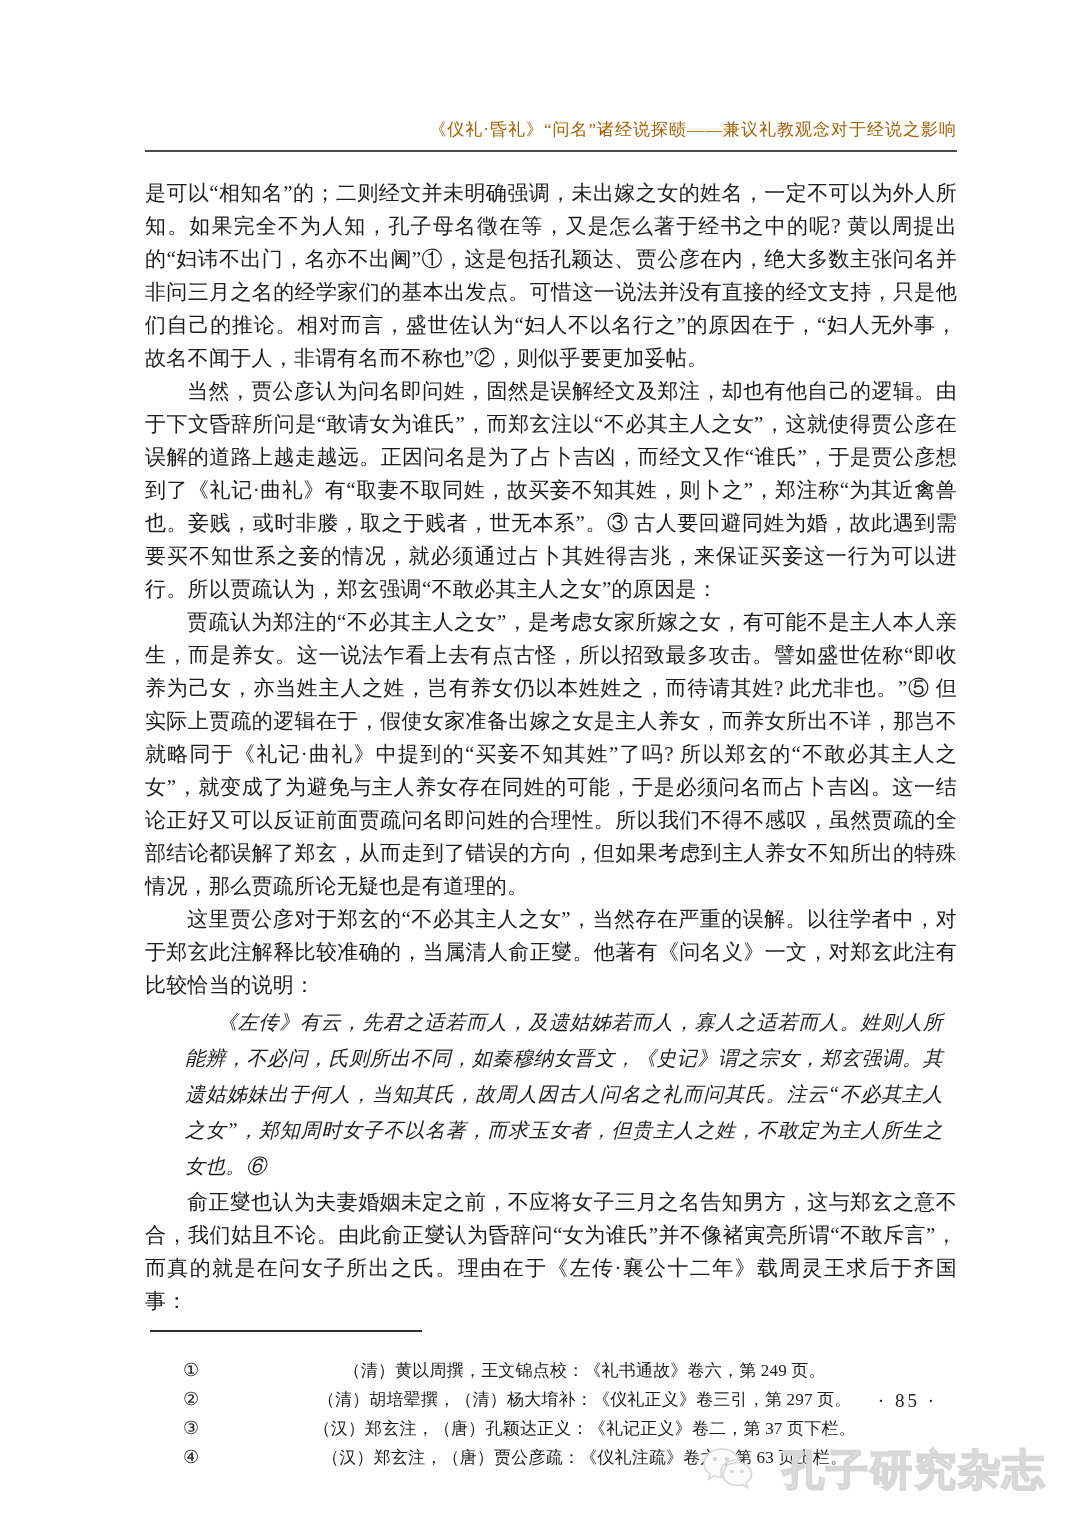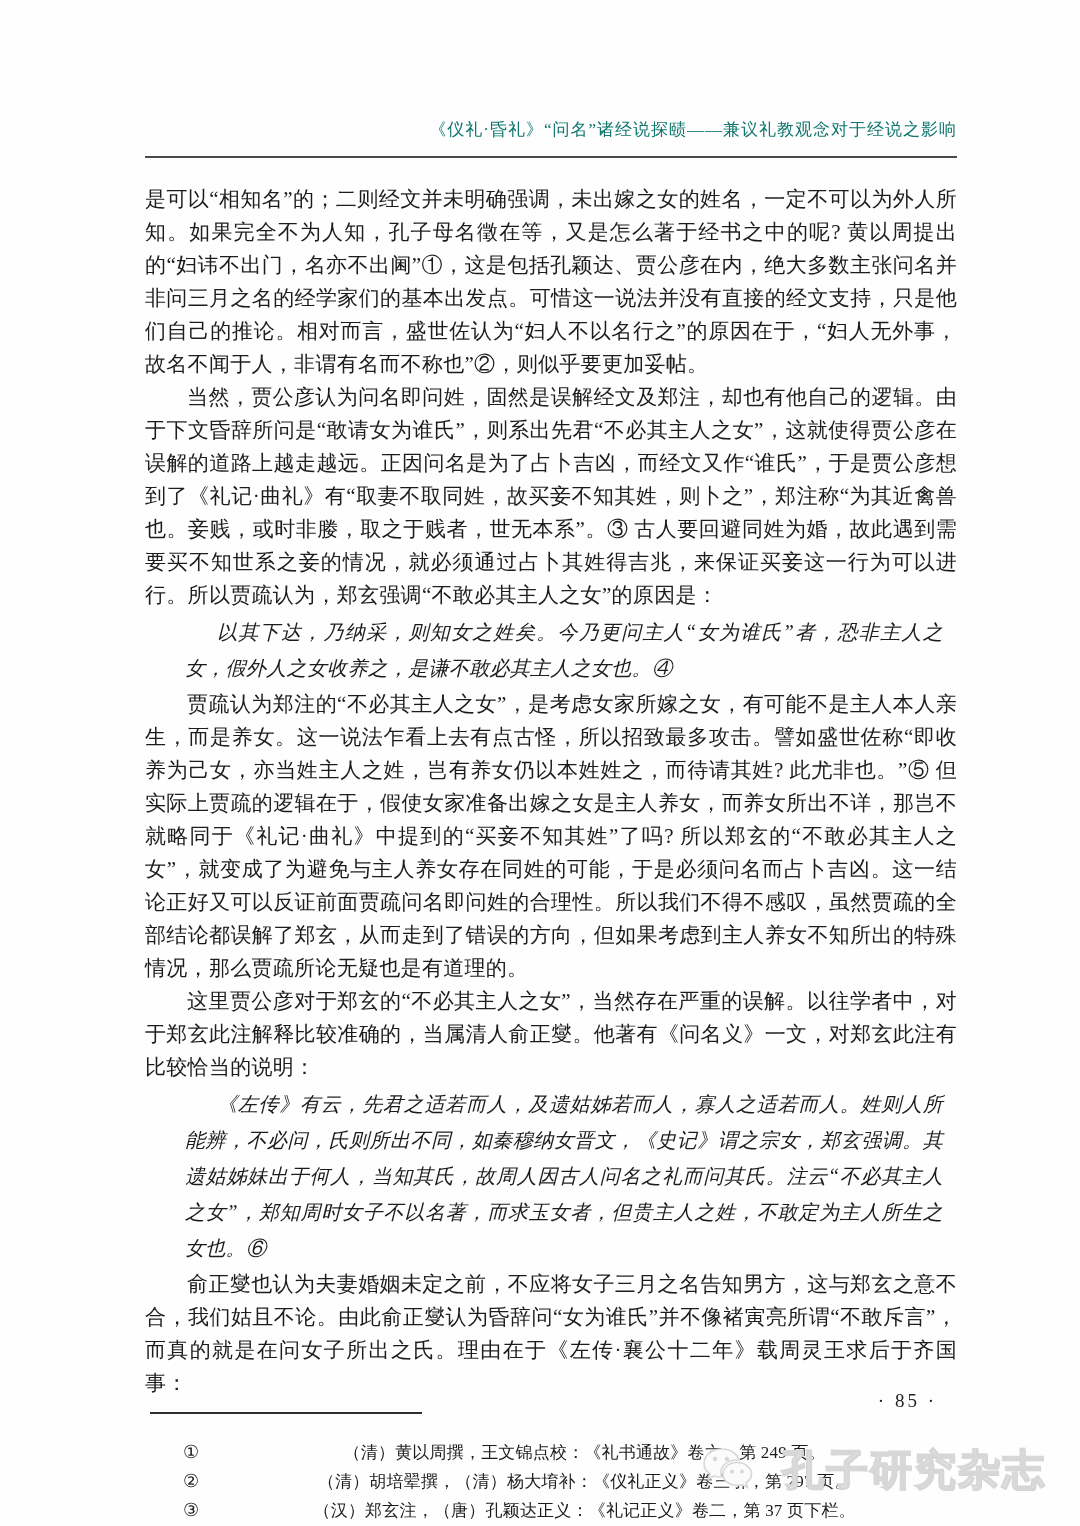--- a/index.html
+++ b/index.html
@@ -13,22 +13,22 @@
   }
   .content{
     position:absolute;
     left:145px;top:118px;
     width:812px;
   }
   .header-title{
     text-align:right;
     font-size:17px;
     letter-spacing:1px;
-    color:#0f766e;
-    padding-bottom:15px;
+    color:#a16207;
+    padding-bottom:9px;
   }
   .header-rule{
     border-bottom:2px solid #4a4a4a;
     width:100%;height:0;
   }
   .body{
     margin-top:25px;
     font-size:21px;
     line-height:33px;
     text-align:justify;
@@ -93,22 +93,21 @@
 
   <div class="content">
 
     <div class="header">
       <div class="header-title">《仪礼·昏礼》“问名”诸经说探赜——兼议礼教观念对于经说之影响</div>
       <div class="header-rule"></div>
     </div>
 
     <div class="body">
       <p class="para no-indent">是可以“相知名”的；二则经文并未明确强调，未出嫁之女的姓名，一定不可以为外人所知。如果完全不为人知，孔子母名徵在等，又是怎么著于经书之中的呢? 黄以周提出的“妇讳不出门，名亦不出阃”①，这是包括孔颖达、贾公彦在内，绝大多数主张问名并非问三月之名的经学家们的基本出发点。可惜这一说法并没有直接的经文支持，只是他们自己的推论。相对而言，盛世佐认为“妇人不以名行之”的原因在于，“妇人无外事，故名不闻于人，非谓有名而不称也”②，则似乎要更加妥帖。</p>
-      <p class="para">当然，贾公彦认为问名即问姓，固然是误解经文及郑注，却也有他自己的逻辑。由于下文昏辞所问是“敢请女为谁氏”，则系出先君“不必其主人之女”，这就使得贾公彦在误解的道路上越走越远。正因问名是为了占卜吉凶，而经文又作“谁氏”，于是贾公彦想到了《礼记·曲礼》有“取妻不取同姓，故买妾不知其姓，则卜之”，郑注称“为其近禽兽也。妾贱，或时非媵，取之于贱者，世无本系”。③ 古人要回避同姓为婚，故此遇到需要买不知世系之妾的情况，就必须通过占卜其姓得吉兆，来保证买妾这一行为可以进行。所以贾疏认为，郑玄强调“不敢必其主人之女”的原因是：</p>
-      <p class="quote">以其下达，乃纳采，则知女之姓矣。今乃更问主人“女为谁氏”者，恐非主人之女，假外人之女收养之，是谦不敢必其主人之女也。④</p>
+      <p class="para">当然，贾公彦认为问名即问姓，固然是误解经文及郑注，却也有他自己的逻辑。由于下文昏辞所问是“敢请女为谁氏”，而郑玄注以“不必其主人之女”，这就使得贾公彦在误解的道路上越走越远。正因问名是为了占卜吉凶，而经文又作“谁氏”，于是贾公彦想到了《礼记·曲礼》有“取妻不取同姓，故买妾不知其姓，则卜之”，郑注称“为其近禽兽也。妾贱，或时非媵，取之于贱者，世无本系”。③ 古人要回避同姓为婚，故此遇到需要买不知世系之妾的情况，就必须通过占卜其姓得吉兆，来保证买妾这一行为可以进行。所以贾疏认为，郑玄强调“不敢必其主人之女”的原因是：</p>
       <p class="para">贾疏认为郑注的“不必其主人之女”，是考虑女家所嫁之女，有可能不是主人本人亲生，而是养女。这一说法乍看上去有点古怪，所以招致最多攻击。譬如盛世佐称“即收养为己女，亦当姓主人之姓，岂有养女仍以本姓姓之，而待请其姓? 此尤非也。”⑤ 但实际上贾疏的逻辑在于，假使女家准备出嫁之女是主人养女，而养女所出不详，那岂不就略同于《礼记·曲礼》中提到的“买妾不知其姓”了吗? 所以郑玄的“不敢必其主人之女”，就变成了为避免与主人养女存在同姓的可能，于是必须问名而占卜吉凶。这一结论正好又可以反证前面贾疏问名即问姓的合理性。所以我们不得不感叹，虽然贾疏的全部结论都误解了郑玄，从而走到了错误的方向，但如果考虑到主人养女不知所出的特殊情况，那么贾疏所论无疑也是有道理的。</p>
       <p class="para">这里贾公彦对于郑玄的“不必其主人之女”，当然存在严重的误解。以往学者中，对于郑玄此注解释比较准确的，当属清人俞正燮。他著有《问名义》一文，对郑玄此注有比较恰当的说明：</p>
       <p class="quote">《左传》有云，先君之适若而人，及遗姑姊若而人，寡人之适若而人。姓则人所能辨，不必问，氏则所出不同，如秦穆纳女晋文，《史记》谓之宗女，郑玄强调。其遗姑姊妹出于何人，当知其氏，故周人因古人问名之礼而问其氏。注云“不必其主人之女”，郑知周时女子不以名著，而求玉女者，但贵主人之姓，不敢定为主人所生之女也。⑥</p>
       <p class="para">俞正燮也认为夫妻婚姻未定之前，不应将女子三月之名告知男方，这与郑玄之意不合，我们姑且不论。由此俞正燮认为昏辞问“女为谁氏”并不像褚寅亮所谓“不敢斥言”，而真的就是在问女子所出之氏。理由在于《左传·襄公十二年》载周灵王求后于齐国事：</p>
     </div>
 
     <div class="footnote-rule"></div>
 
     <div class="footnotes">
       <div class="fn">

